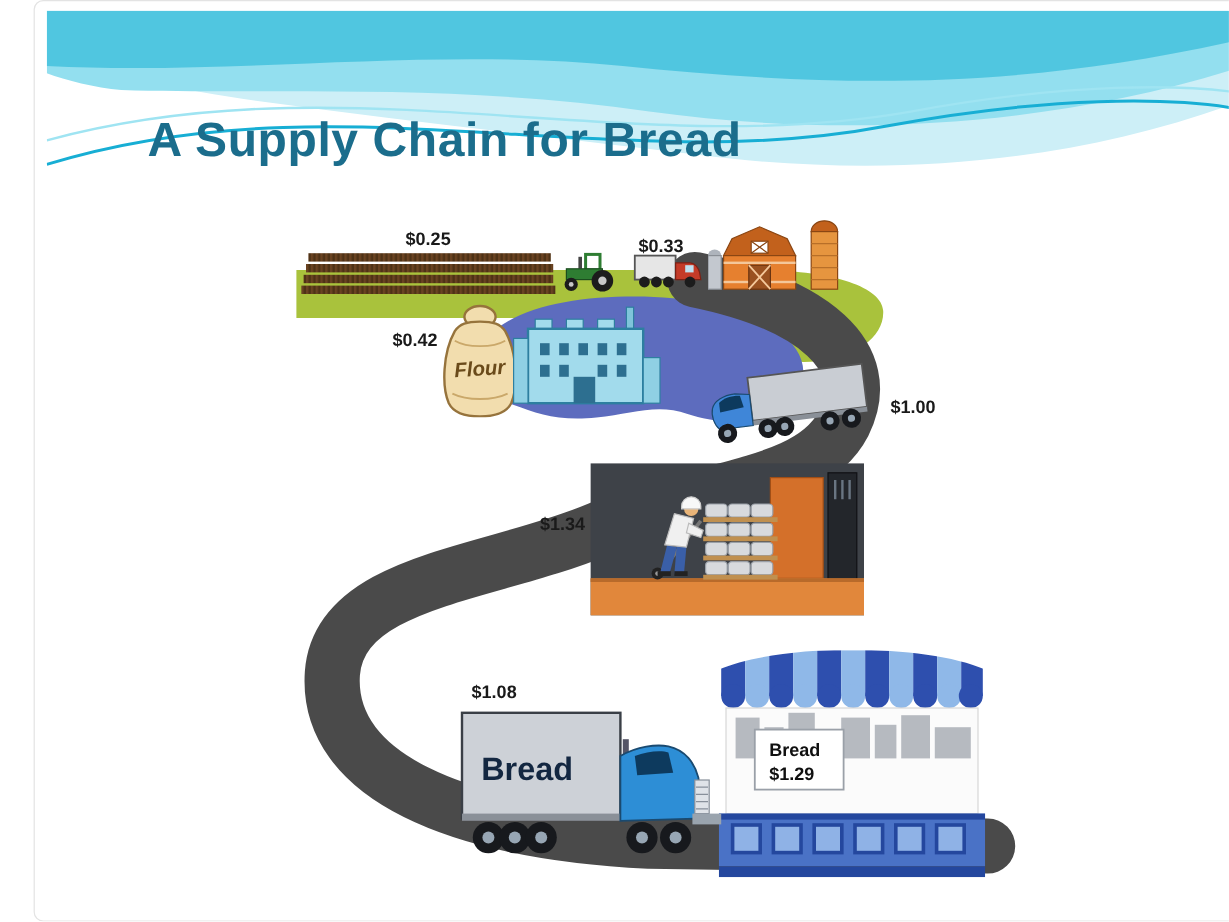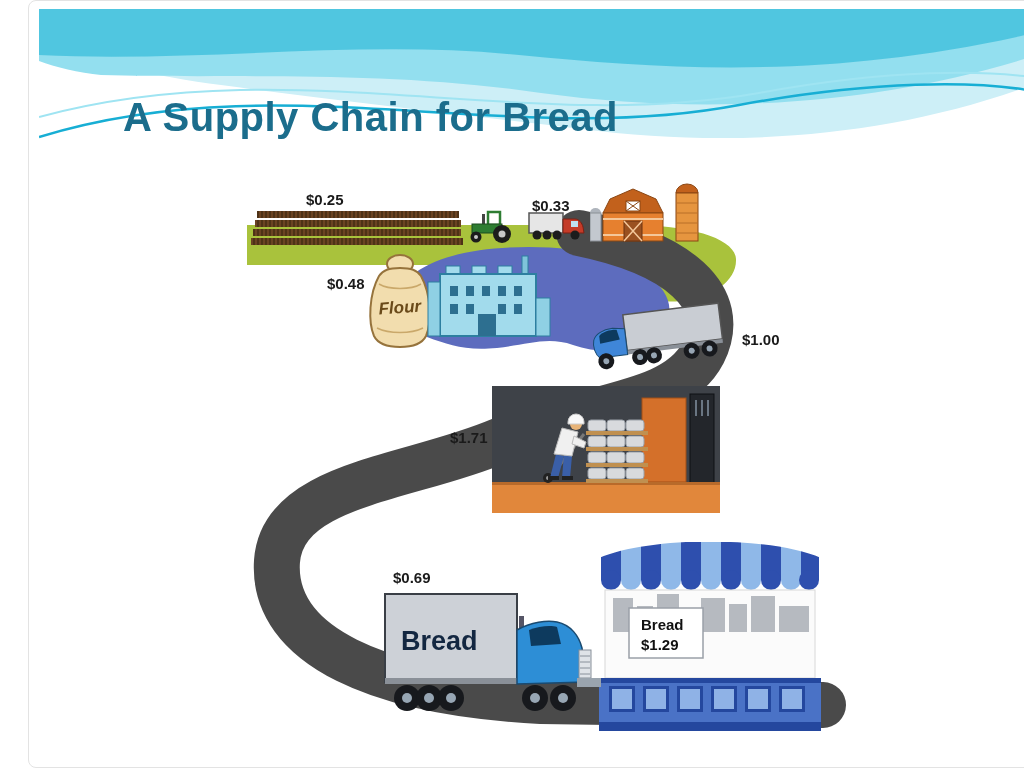--- a/index.html
+++ b/index.html
@@ -280,20 +280,20 @@
         <circle cx="48" cy="112" r="5" fill="#97a6b4"></circle>
       <circle cx="70" cy="112" r="13" fill="#17191d"></circle>
         <circle cx="70" cy="112" r="5" fill="#97a6b4"></circle>
       <circle cx="154" cy="112" r="13" fill="#17191d"></circle>
         <circle cx="154" cy="112" r="5" fill="#97a6b4"></circle>
       <circle cx="182" cy="112" r="13" fill="#17191d"></circle>
         <circle cx="182" cy="112" r="5" fill="#97a6b4"></circle>
     </svg>
   </div>
 
-  <div class="abs price" style="left:277px;top:190px">$0.25</div>
+  <div class="abs price" style="left:309px;top:190px">$0.25</div>
   <div class="abs price" style="left:503px;top:196px">$0.33</div>
-  <div class="abs price" style="left:298px;top:274px">$0.48</div>
+  <div class="abs price" style="left:298px;top:274px">$0.42</div>
   <div class="abs price" style="left:713px;top:330px">$1.00</div>
-  <div class="abs price" style="left:421px;top:428px">$1.71</div>
-  <div class="abs price" style="left:364px;top:568px">$0.69</div>
+  <div class="abs price" style="left:421px;top:428px">$1.34</div>
+  <div class="abs price" style="left:364px;top:568px">$1.08</div>
 
 </div>
 
 </body></html>

